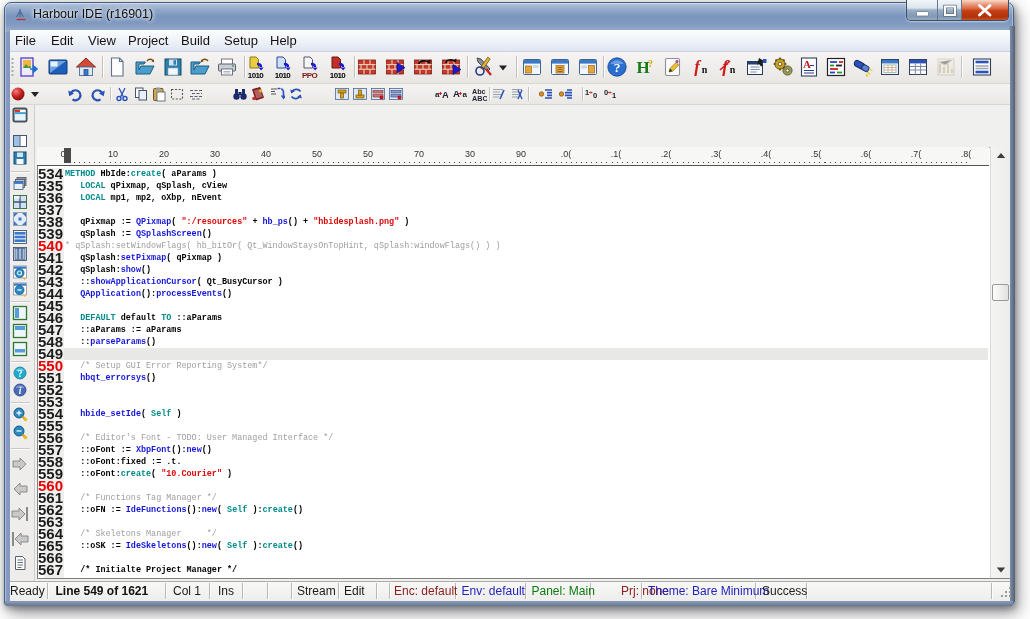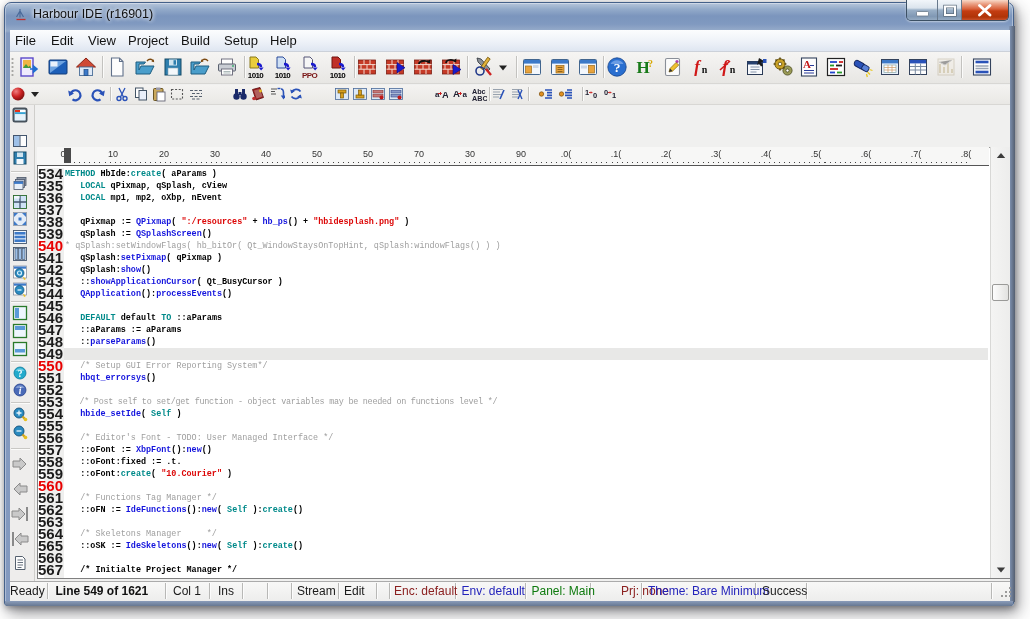--- a/index.html
+++ b/index.html
@@ -637,21 +637,21 @@
 <div class="cl" style="top:324px"><s class="k">   ::aParams := aParams</s></div>
 <div class="ln" style="top:336px">548</div>
 <div class="cl" style="top:336px"><s class="k">   ::</s><s class="f">parseParams</s><s class="k">()</s></div>
 <div class="ln" style="top:348px">549</div>
 <div class="ln red" style="top:360px">550</div>
 <div class="cl" style="top:360px"><s class="k">   </s><s class="c">/* Setup GUI Error Reporting System*/</s></div>
 <div class="ln" style="top:372px">551</div>
 <div class="cl" style="top:372px"><s class="k">   </s><s class="f">hbqt_errorsys</s><s class="k">()</s></div>
 <div class="ln" style="top:384px">552</div>
 <div class="ln" style="top:396px">553</div>
-<div class="cl" style="top:396px;letter-spacing:-0.26px"><s class="k">   </s><s class="c">/* Post self to set/get function - object variables may be needed on functions level */</s></div>
+<div class="cl" style="top:396px;letter-spacing:-0.26px"><s class="k">   </s></div>
 <div class="ln" style="top:408px">554</div>
 <div class="cl" style="top:408px"><s class="k">   </s><s class="f">hbide_setIde</s><s class="k">( </s><s class="t">Self</s><s class="k"> )</s></div>
 <div class="ln" style="top:420px">555</div>
 <div class="ln" style="top:432px">556</div>
 <div class="cl" style="top:432px"><s class="k">   </s><s class="c">/* Editor's Font - TODO: User Managed Interface */</s></div>
 <div class="ln" style="top:444px">557</div>
 <div class="cl" style="top:444px"><s class="k">   ::oFont := </s><s class="f">XbpFont</s><s class="k">():</s><s class="f">new</s><s class="k">()</s></div>
 <div class="ln" style="top:456px">558</div>
 <div class="cl" style="top:456px"><s class="k">   ::oFont:fixed := .t.</s></div>
 <div class="ln" style="top:468px">559</div>

